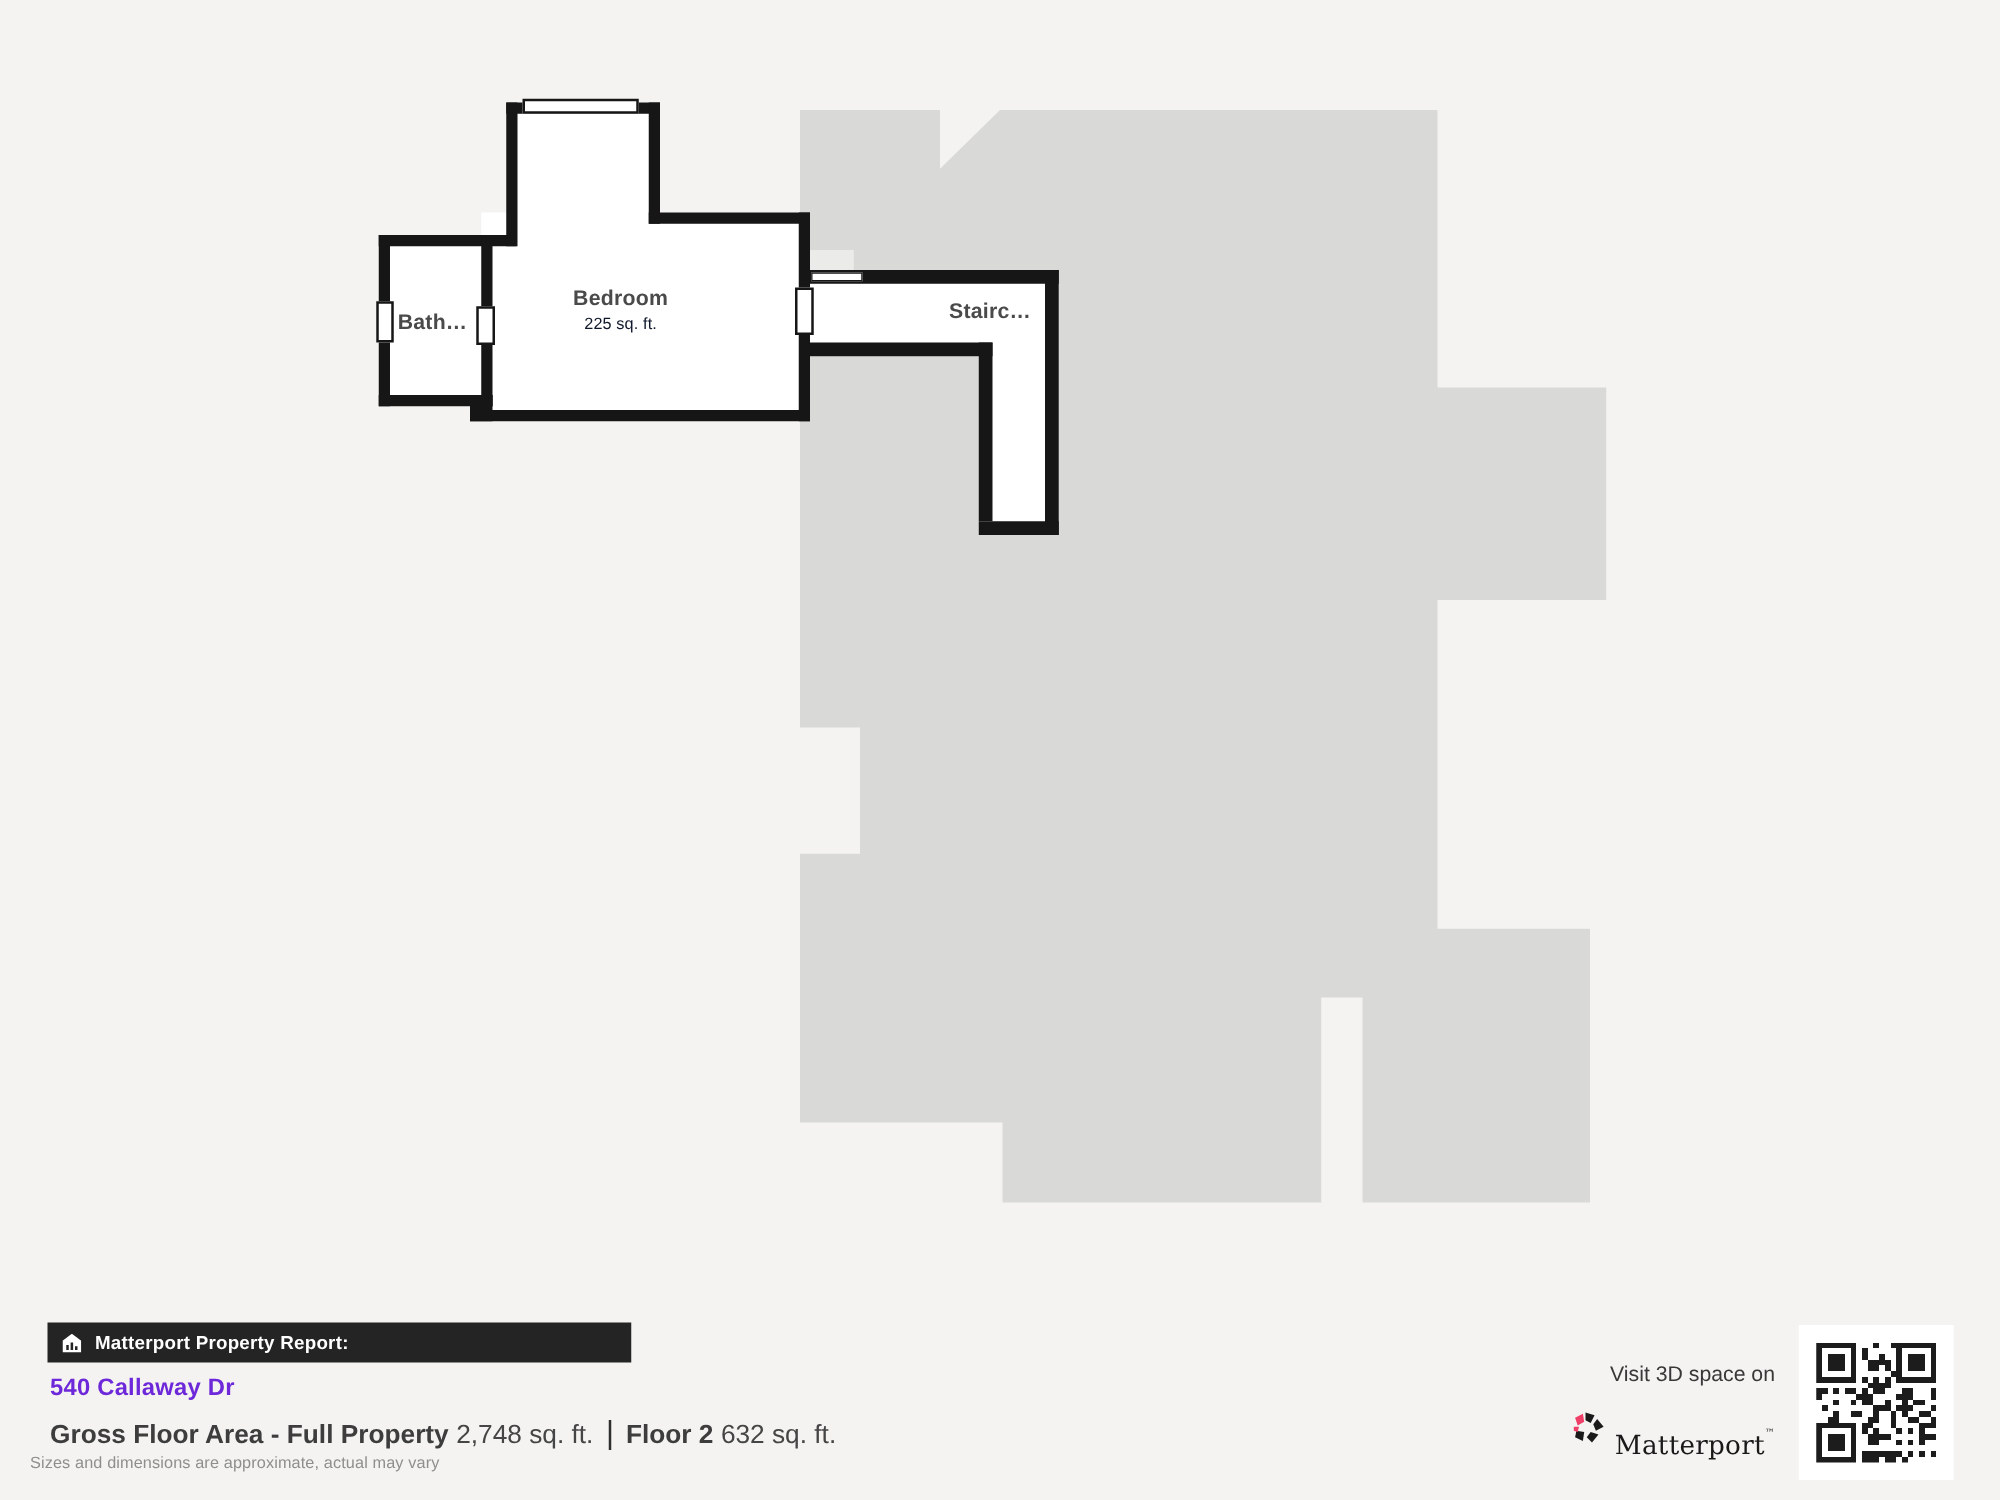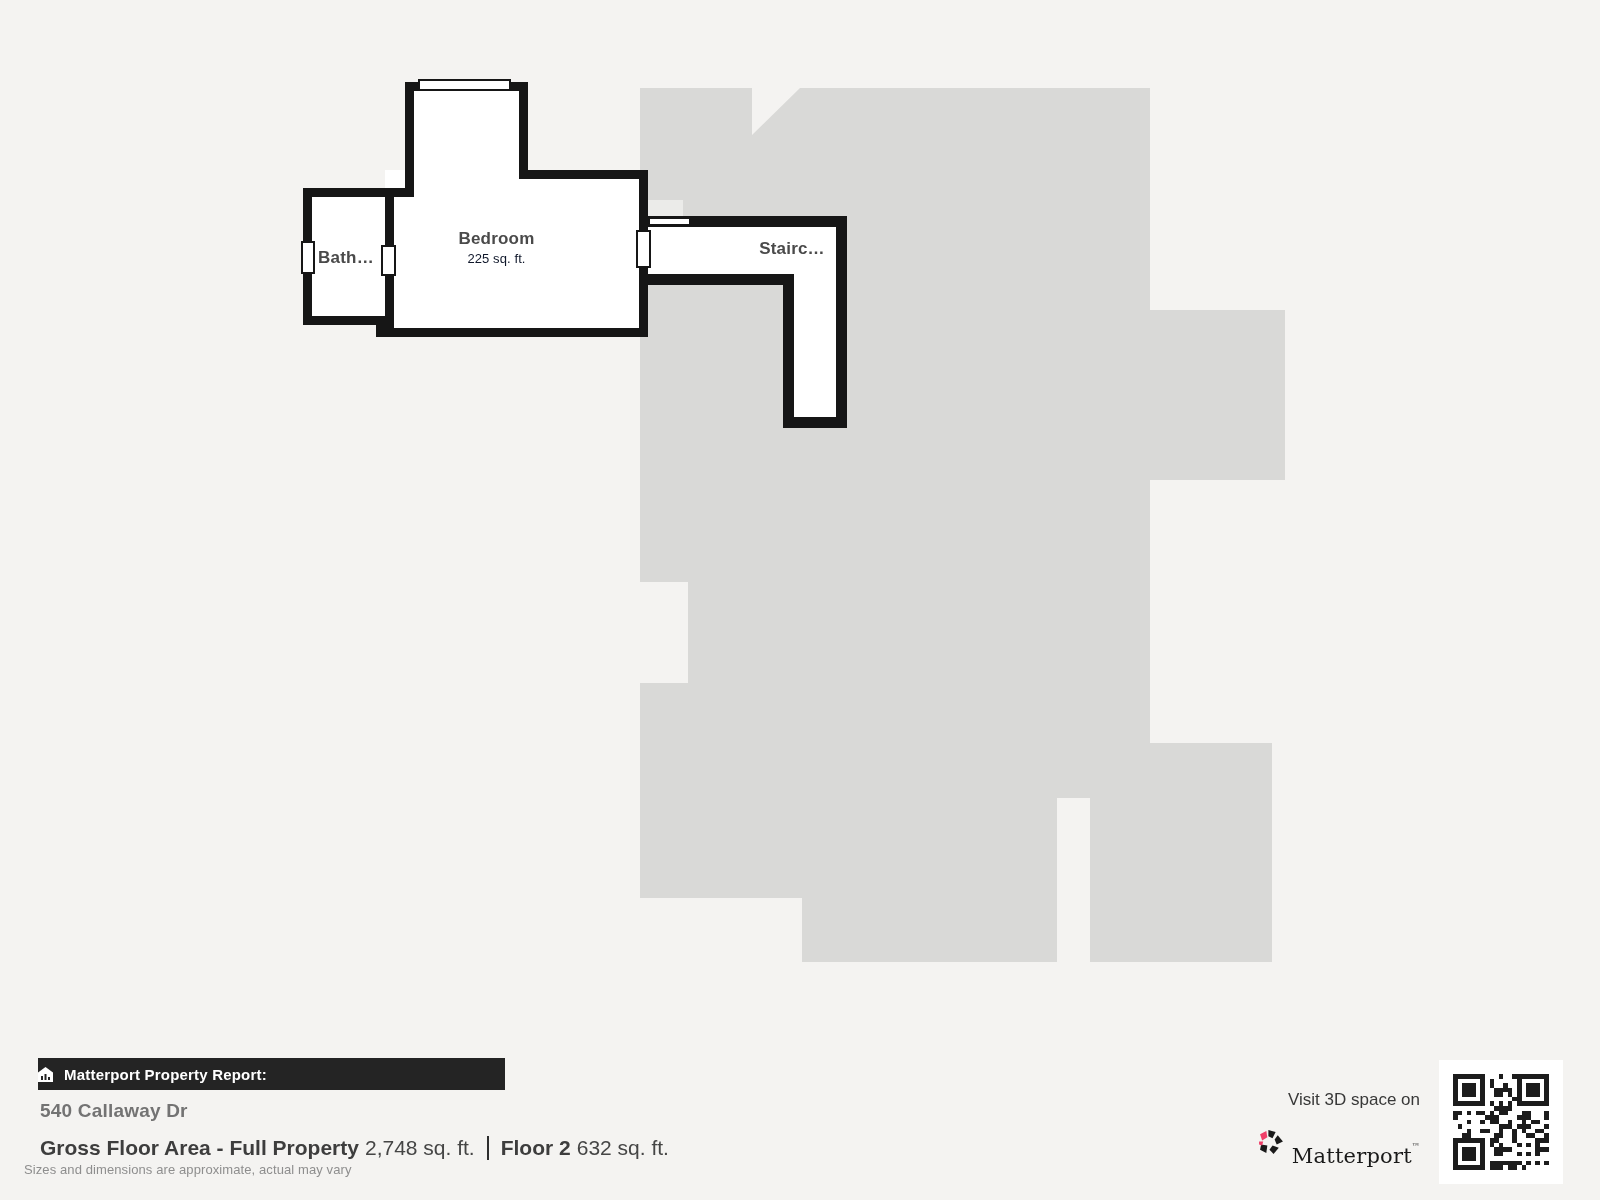--- a/index.html
+++ b/index.html
@@ -19,24 +19,24 @@
   .room-label{
     position:absolute;text-align:center;color:#4a4a4a;
     font-weight:700;font-size:17px;letter-spacing:.2px;line-height:1.15;
     white-space:nowrap;
   }
   .room-sub{font-weight:400;font-size:13px;color:#0f172a;letter-spacing:.1px;margin-top:3px;}
   
   .banner{
     position:absolute;left:38px;top:1058px;width:467px;height:32px;
     background:#242424;display:flex;align-items:center;gap:11px;
-    box-sizing:border-box;
+    padding-left:12px;box-sizing:border-box;
   }
   .banner-text{color:#ffffff;font-weight:700;font-size:15px;letter-spacing:.2px;}
-  .address{position:absolute;left:40px;top:1100px;font-size:19px;font-weight:700;color:#737373;letter-spacing:.2px;}
+  .address{position:absolute;left:40px;top:1100px;font-size:19px;font-weight:700;color:#6d28d9;letter-spacing:.2px;}
   .area-line{position:absolute;left:40px;top:1136px;display:flex;align-items:center;font-size:21px;color:#3d3d3d;}
   .area-line .b{font-weight:700;margin-right:6px;}
   .area-line .v{font-weight:400;color:#454545;}
   .sep{width:2px;height:24px;background:#2e2e2e;margin:0 12px;}
   .disclaimer{position:absolute;left:24px;top:1162px;font-size:13px;color:#8e8e8e;letter-spacing:.1px;}
   
   .promo{
     position:absolute;left:1248px;top:1090px;width:172px;
     display:flex;flex-direction:column;align-items:flex-end;gap:7px;
   }

